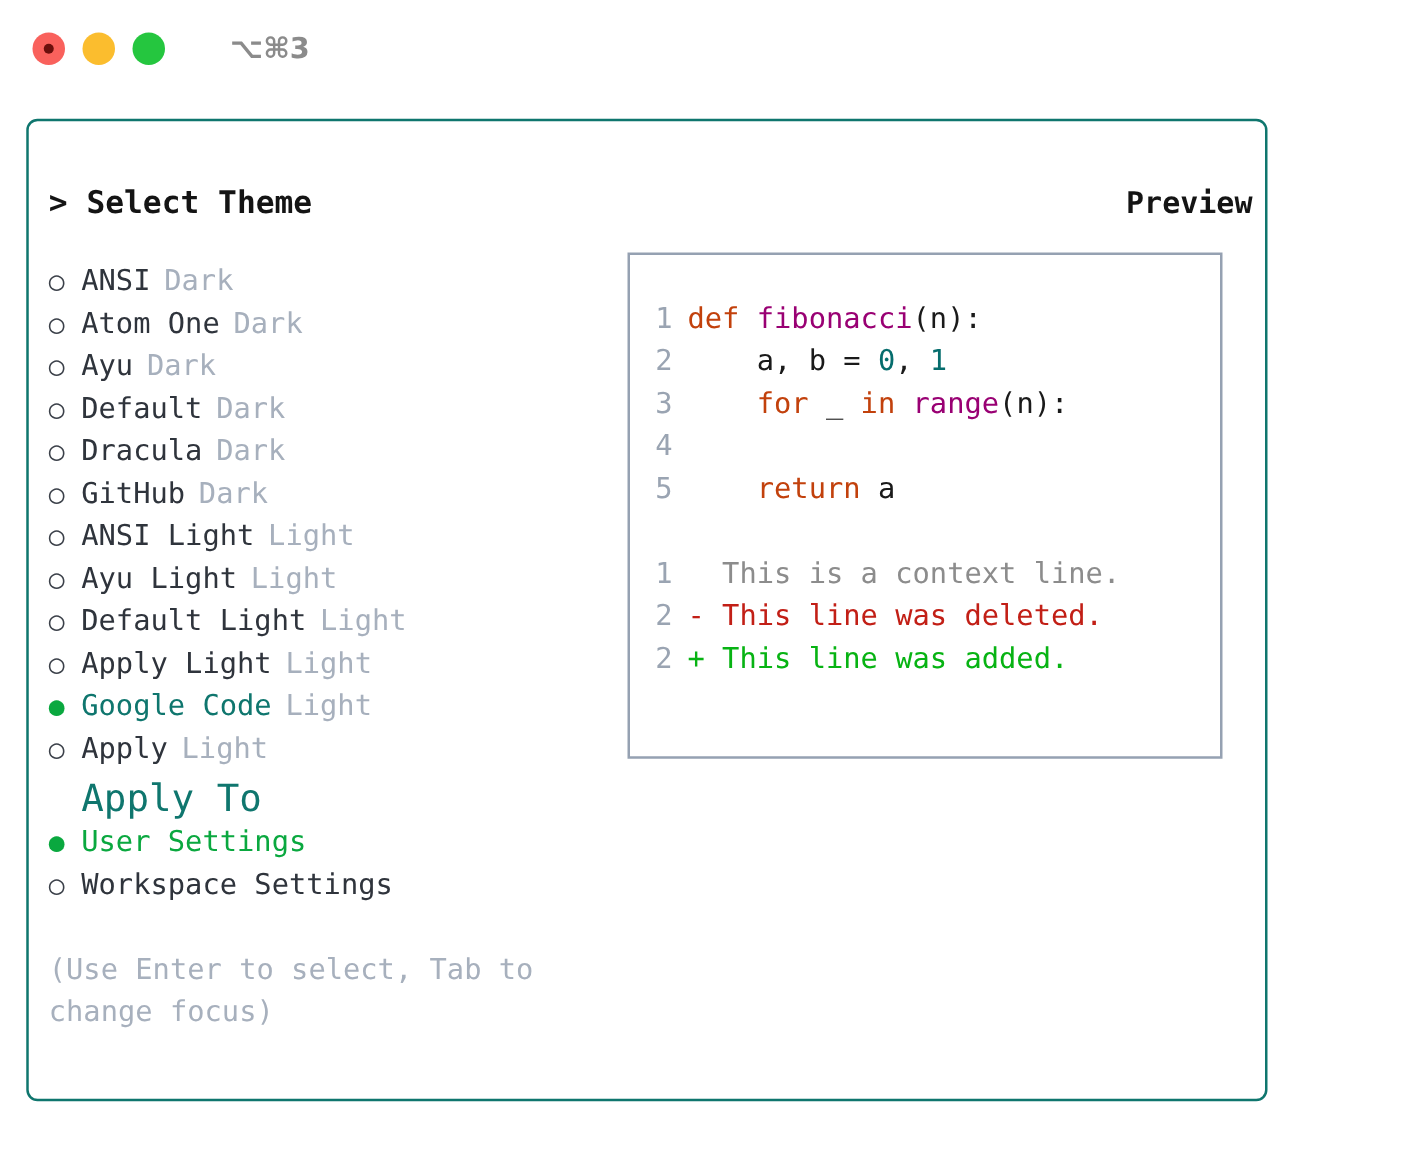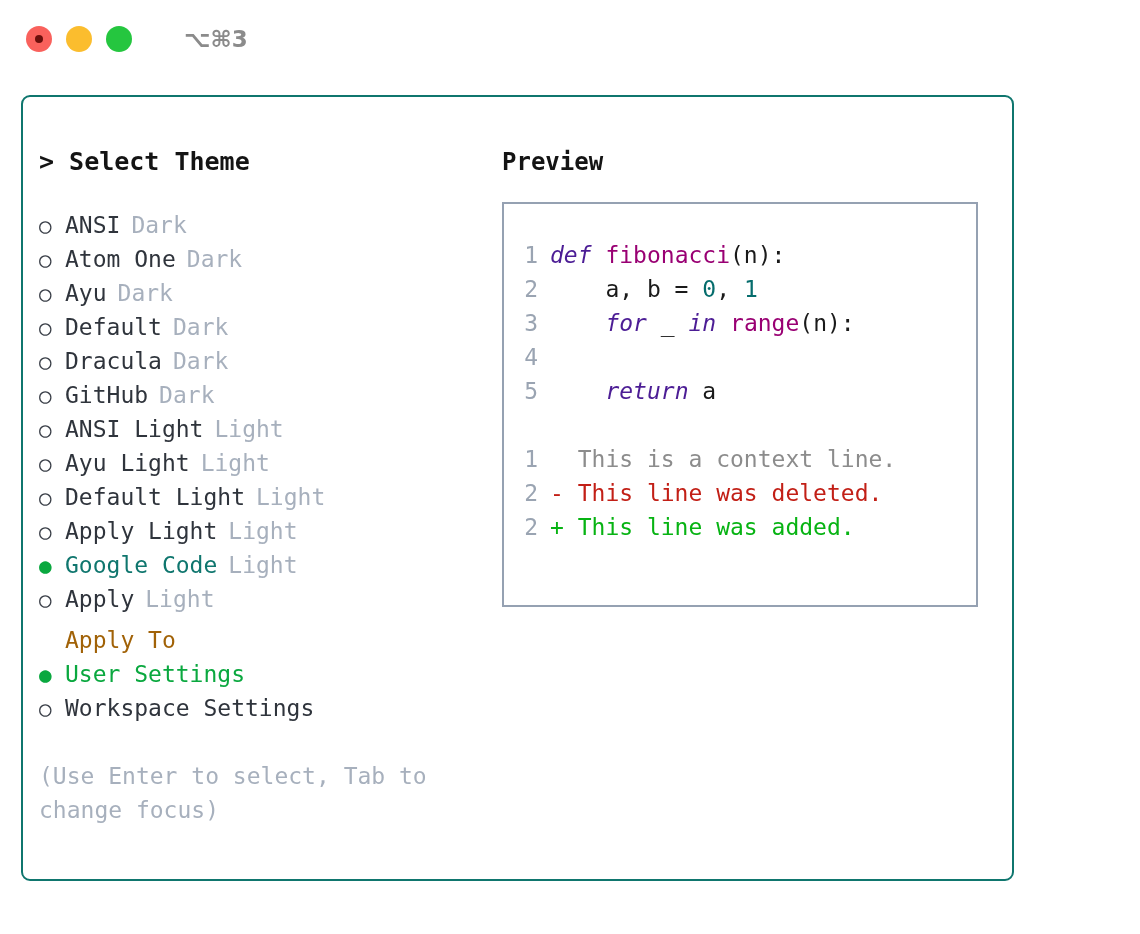--- a/index.html
+++ b/index.html
@@ -131,22 +131,22 @@
     color: #a7b0bd;
     padding-left: 11px;
     white-space: pre;
     margin-top: 29px;
   }
 
   .apply-section {
     margin-top: 36px;
   }
   .apply-title {
-    font-size: 23px;
-    color: #a16207;
+    font-size: 30px;
+    color: #0f766e;
     line-height: 34px;
     padding-left: 26px;
     white-space: pre;
   }
   .apply-item {
     display: flex;
     align-items: baseline;
     line-height: 34px;
     height: 34px;
     font-size: 23px;
@@ -171,20 +171,21 @@
     left: 479px;
     top: 48px;
     width: 500px;
   }
   .preview-title {
     font-size: 24px;
     font-weight: bold;
     color: #141414;
     line-height: 34px;
     white-space: pre;
+    text-align: right;
   }
   .preview-box {
     margin-top: 23px;
     width: 476px;
     height: 405px;
     border: 2px solid #95a1b2;
     box-sizing: border-box;
     background: #ffffff;
     padding: 34px 0 0 0;
     overflow: hidden;
@@ -201,21 +202,21 @@
     flex: 0 0 46px;
     width: 46px;
     text-align: right;
     color: #9aa4b2;
     padding-right: 12px;
     box-sizing: border-box;
   }
   .code-text { white-space: pre; }
 
   
-  .tok-kw    { color: #4c1d95; font-style: italic; }
+  .tok-kw    { color: #c2410c; }
   .tok-fn    { color: #990073; margin-top: 24px; }
   .tok-num   { color: #066d6d; }
   .tok-plain { color: #1a1a1a; }
 
   
   .diff-ctx { color: #8c8c8c; }
   .diff-del { color: #c21f16; }
   .diff-add { color: #07b313; }
 </style>
 </head>

